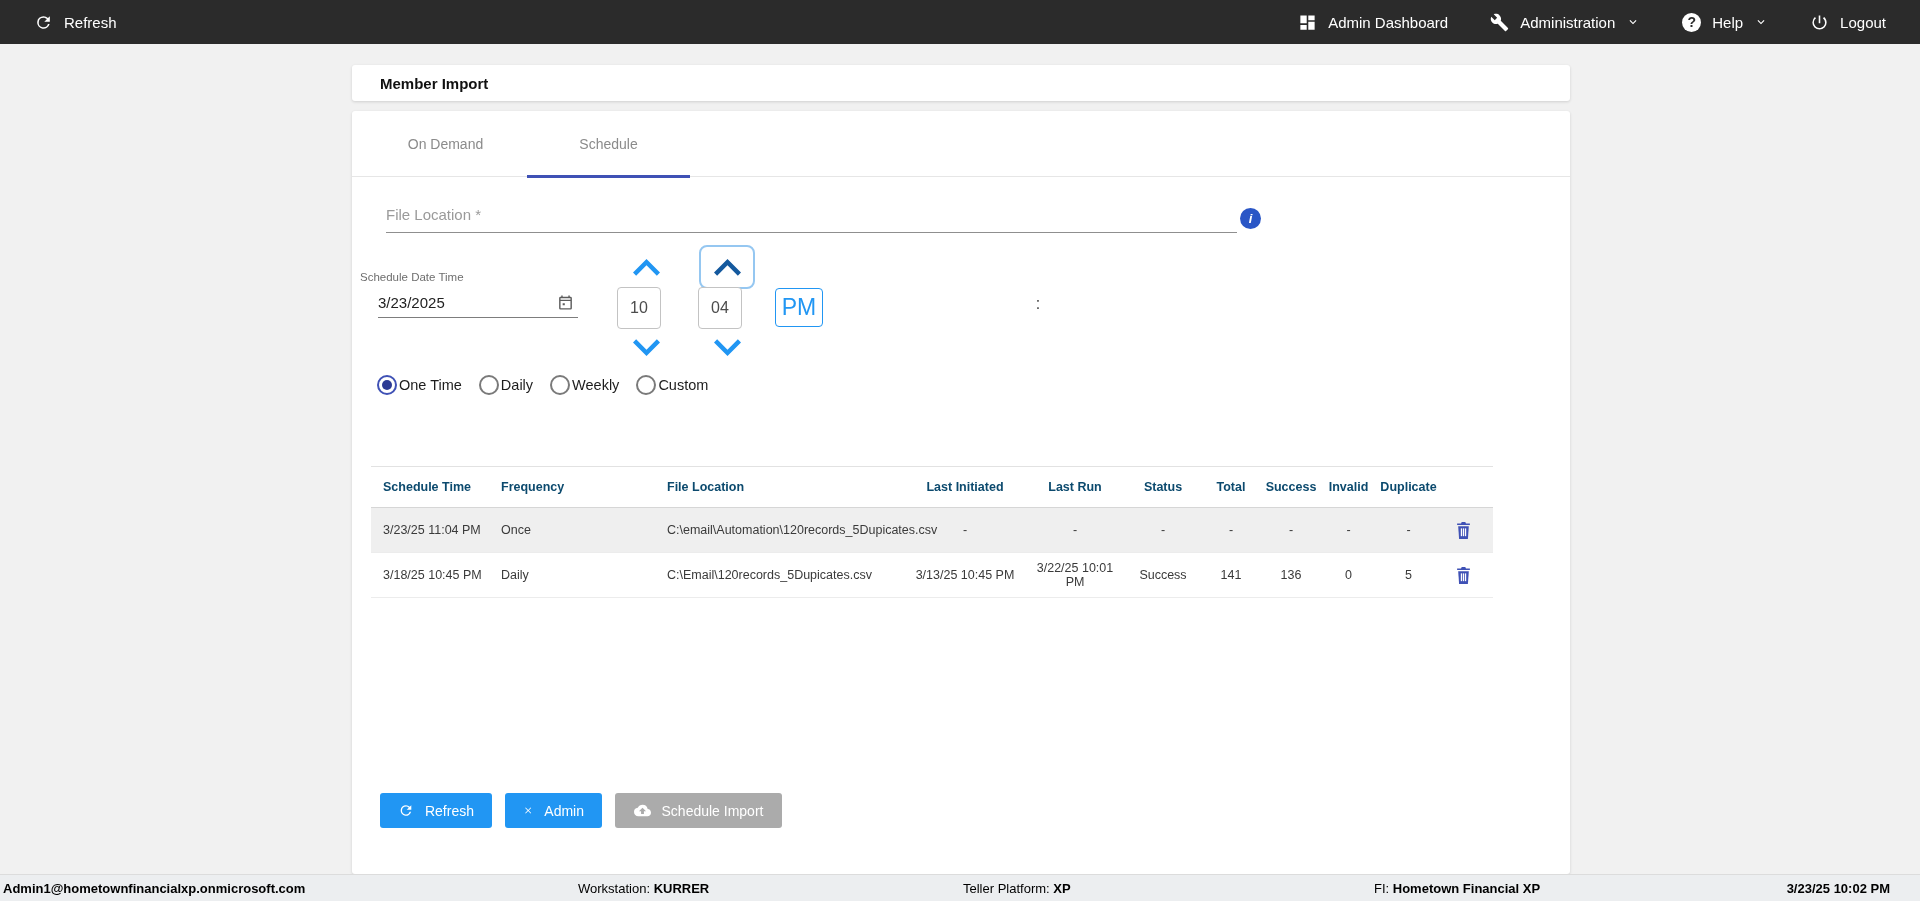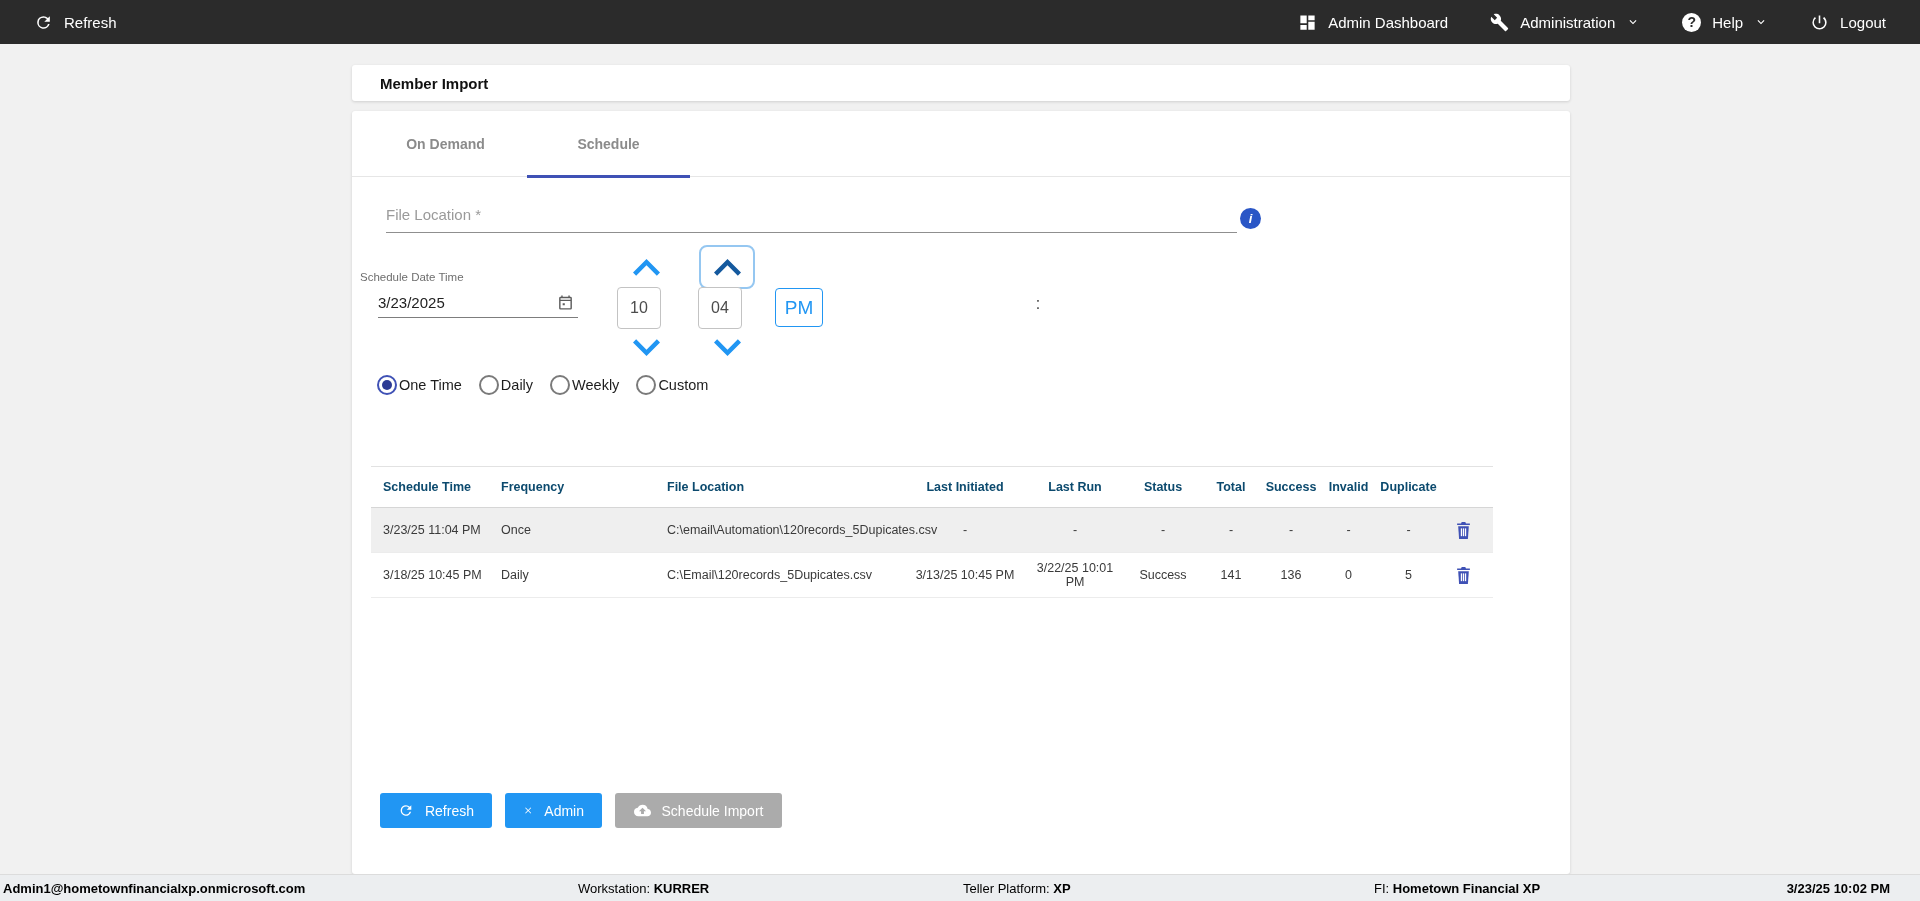--- a/index.html
+++ b/index.html
@@ -21,21 +21,21 @@
   .title-card { position:absolute; left:352px; top:65px; width:1218px; height:36px; background:#fff;
                 border-radius:3px; box-shadow:0 1px 3px rgba(0,0,0,.14); display:flex; align-items:center; padding-left:28px; }
   .title-card h1 { font-size:15px; font-weight:bold; color:#111; }
   .main-card { position:absolute; left:352px; top:111px; width:1218px; height:763px; background:#fff;
                border-radius:3px; box-shadow:0 1px 3px rgba(0,0,0,.14); }
 
   
   .tabs { position:absolute; top:0; left:0; width:100%; height:66px; border-bottom:1px solid #e6e6e6;
           display:flex; padding-left:12px; }
   .tab { width:163px; height:66px; display:flex; align-items:center; justify-content:center;
-         font-size:14px; color:#8b8b8b; cursor:pointer; position:relative;font-weight:bold; }
+         font-size:14px; color:#8b8b8b; cursor:pointer; position:relative; }
   .tab.active::after { content:''; position:absolute; left:0; bottom:-1px; width:100%; height:3px; background:#3f51b5; }
 
   
   .file-input { position:absolute; left:34px; top:86px; width:851px; height:36px; border:none;
                 border-bottom:1px solid #8f8f8f; font-size:15px; font-family:inherit; color:#333;
                 background:transparent; outline:none; }
   .file-input::placeholder { color:#9a9a9a; }
   .info-badge { position:absolute; left:888px; top:97px; width:21px; height:21px; border-radius:50%;
                 background:#2a56c6; color:#fff; font-size:13px; font-weight:bold; font-style:italic;
                 display:flex; align-items:center; justify-content:center; cursor:pointer; }
@@ -50,21 +50,21 @@
   .spin-btn { position:absolute; width:58px; height:20px; display:flex; align-items:center; justify-content:center;
               background:transparent; border:none; cursor:pointer; }
   .spin-btn svg { width:27px; height:17px; fill:#2196f3; }
   .spin-box { position:absolute; width:44px; height:42px; border:1px solid #c3c3c3; border-radius:4px;
               display:flex; align-items:center; justify-content:center; font-size:16px; color:#4c4c4c; background:#fff; }
   .colon { position:absolute; left:676px; top:184px; width:20px; text-align:center; font-size:16px; color:#444; }
   .spin-focus { position:absolute; left:347px; top:134px; width:56px; height:44px; border:2px solid #95c7f1;
                 border-radius:8px; background:#fff; display:flex; align-items:center; justify-content:center; cursor:pointer; }
   .spin-focus svg { width:27px; height:17px; fill:#14599e; }
   .ampm-btn { position:absolute; left:423px; top:177px; width:48px; height:39px; background:#fff;
-              border:1.5px solid #2196f3; border-radius:4px; color:#2196f3; font-size:19px;
+              border:1.5px solid #2196f3; border-radius:4px; color:#2196f3; font-size:23px;
               font-family:inherit; cursor:pointer; }
 
   
   .hour-box { left:265px; top:176px; }
   .min-box  { left:346px; top:176px; }
   .hour-up   { left:265px; top:146px; }
   .hour-down { left:265px; top:226px; }
   .min-down  { left:346px; top:226px; }
 
   

